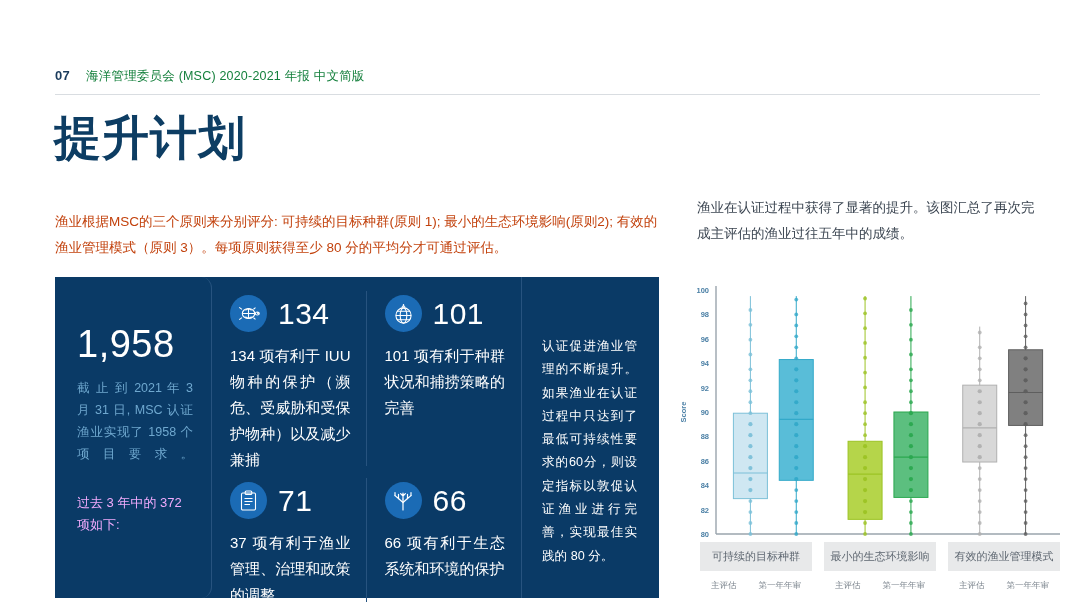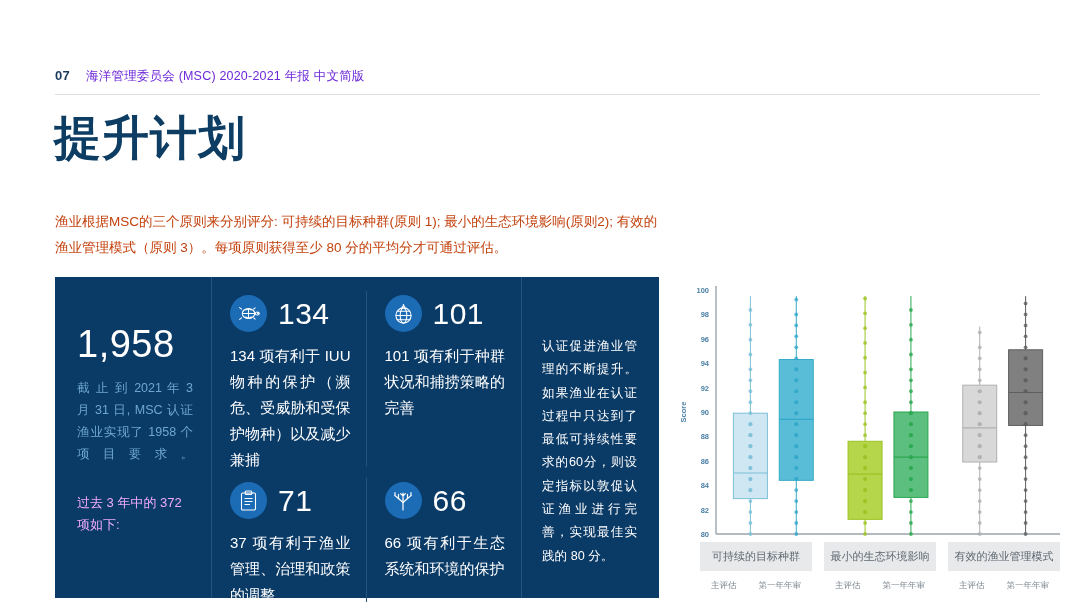--- a/index.html
+++ b/index.html
@@ -11,21 +11,21 @@
   }
   .page { position: relative; width: 1080px; height: 608px; margin-top: 40px; }
 
   
   .header {
     position: absolute; left: 55px; top: 28px; width: 985px;
     display: flex; align-items: baseline; gap: 16px;
     padding-bottom: 9px; border-bottom: 1px solid #d9dde1;
   }
   .header-num { font-size: 13px; font-weight: bold; color: #1a3b5c; letter-spacing: .3px; }
-  .header-title { font-size: 12.5px; color: #6d28d9; letter-spacing: .2px; }
+  .header-title { font-size: 12.5px; color: #15803d; letter-spacing: .2px; }
 
   
   .page-title {
     position: absolute; left: 54px; top: 72px;
     font-size: 47px; font-weight: bold; color: #0d3d63;
     letter-spacing: 1px; line-height: 1.1;
   }
 
   
   .intro-left {
@@ -39,20 +39,21 @@
 
   
   .panel {
     position: absolute; left: 55px; top: 237px; width: 604px; height: 321px;
     background: #0a3a66;
     display: flex;
   }
   .panel-col-left {
     width: 157px; padding: 48px 18px 0 22px;
     border-right: 1px solid #27537f;
+    border-radius: 11px;
   }
   .big-number {
     font-size: 38px; color: #ffffff; font-weight: 400; letter-spacing: 0.5px;
     line-height: 1;
   }
   .big-number-sub {
     margin-top: 15px; font-size: 12.5px; line-height: 1.75;
     color: #6fa8cf; text-align: justify; text-align-last: justify;
   }
   .panel-left-foot {
@@ -116,20 +117,21 @@
 <div class="page">
 
   <div class="header">
     <span class="header-num">07</span>
     <span class="header-title">海洋管理委员会 (MSC) 2020-2021 年报  中文简版</span>
   </div>
 
   <h1 class="page-title">提升计划</h1>
 
   <p class="intro-left">渔业根据MSC的三个原则来分别评分: 可持续的目标种群(原则 1); 最小的生态环境影响(原则2); 有效的渔业管理模式（原则 3）。每项原则获得至少 80 分的平均分才可通过评估。</p>
+  <p class="intro-right">渔业在认证过程中获得了显著的提升。该图汇总了再次完成主评估的渔业过往五年中的成绩。</p>
 
   <div class="panel">
 
     <div class="panel-col-left">
       <div class="big-number">1,958</div>
       <div class="big-number-sub">截 止 到 2021 年 3 月 31 日, MSC 认证渔业实现了 1958 个项目要求。</div>
       <div class="panel-left-foot">过去 3 年中的 372 项如下:</div>
     </div>
 
     <div class="panel-col-stats">

